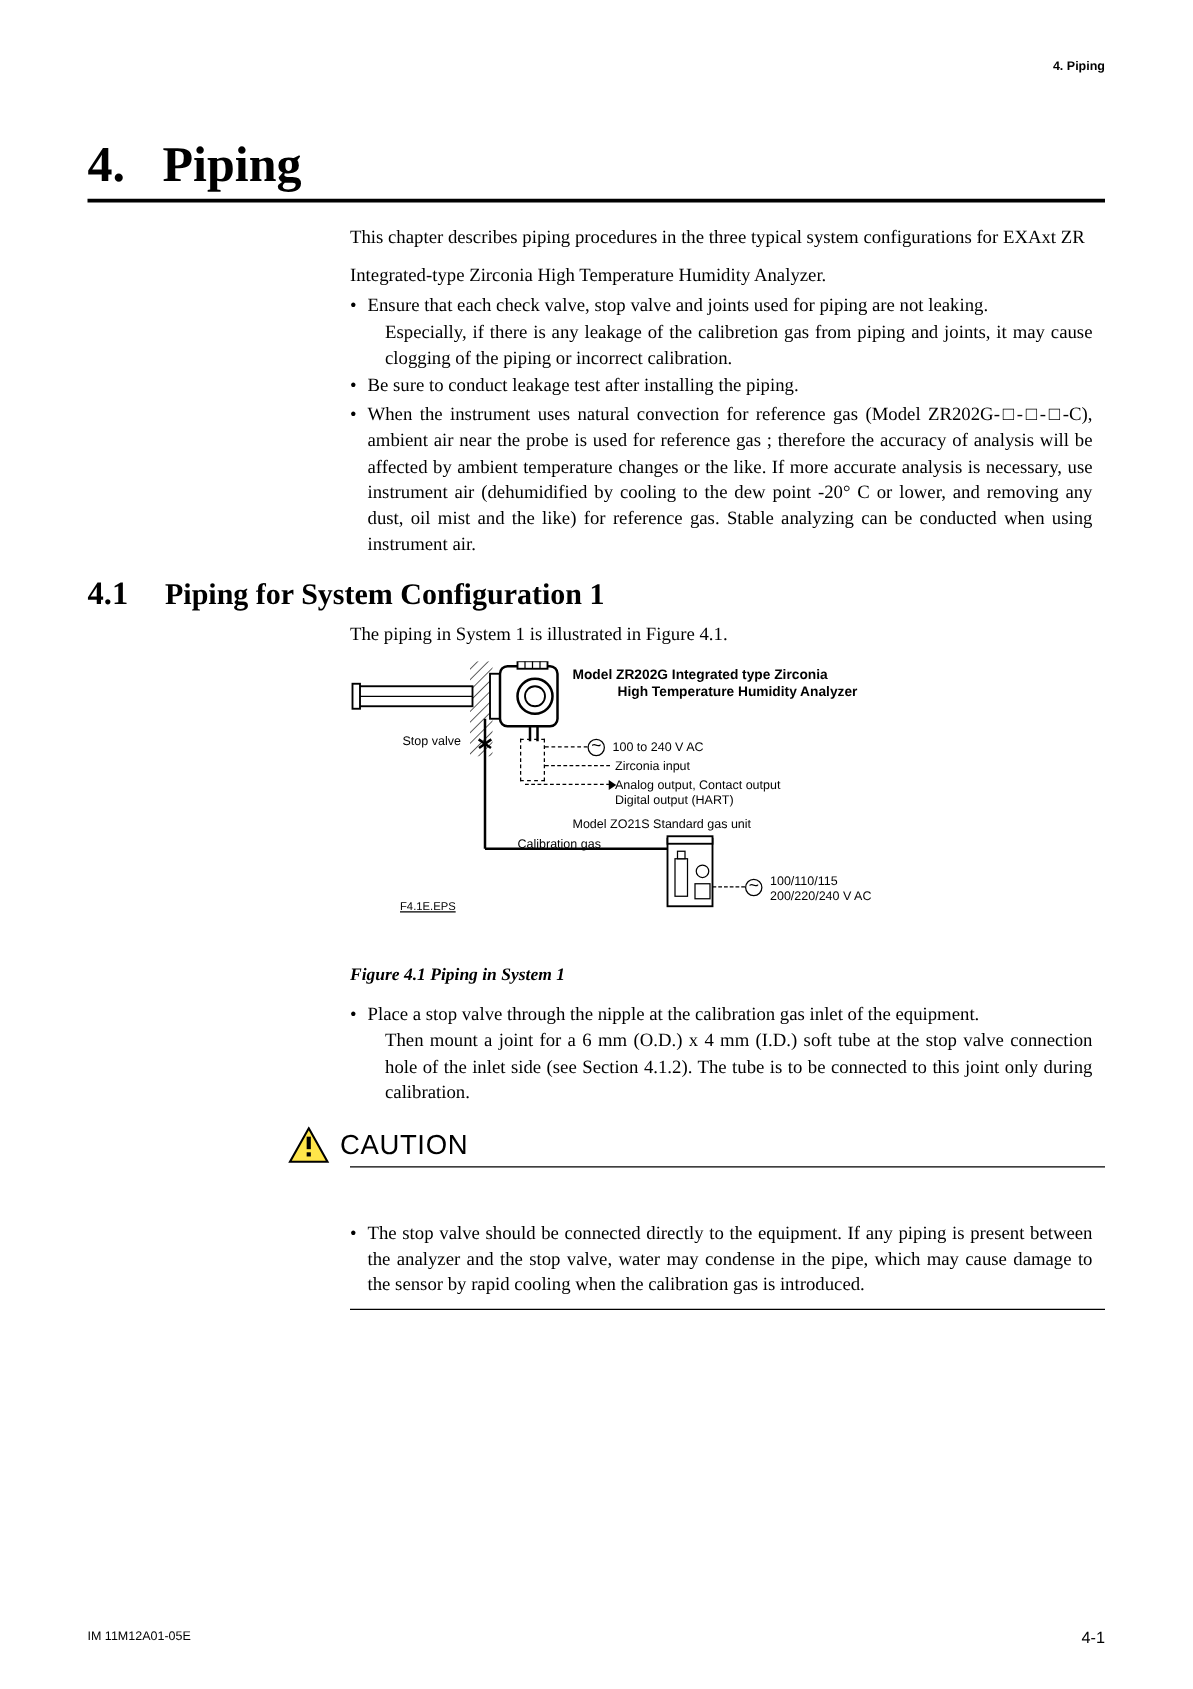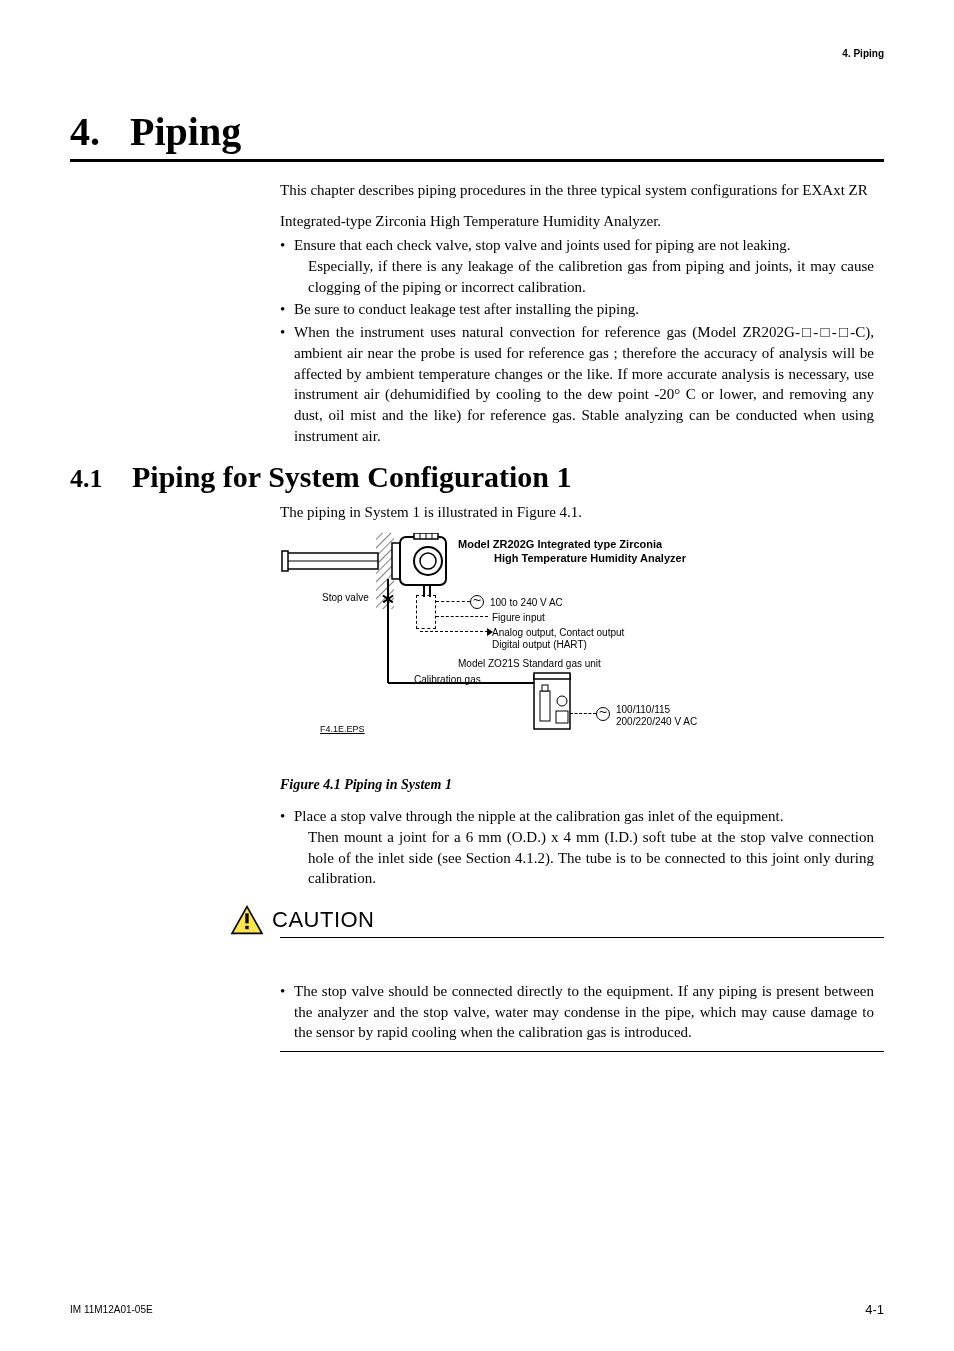--- a/index.html
+++ b/index.html
@@ -69,21 +69,21 @@
     display: flex;
     align-items: flex-end;
     margin: 12px 0 8px 0;
   }
   .section-num {
     font-size: 26px;
     font-weight: bold;
     width: 62px;
   }
   .section-title {
-    font-size: 30px;
+    font-size: 24px;
     font-weight: bold;
   }
   .fig-caption {
     font-weight: bold;
     font-size: 14px;
     margin: 12px 0 12px 0;
     font-style: italic;
   }
   .sub-bold {
     font-weight: bold;
@@ -272,21 +272,21 @@
 
       <div class="circ" style="left:190px; top:62px; width:14px; height:14px;"></div>
       <div class="tilde" style="left:193px; top:60px;">~</div>
       <div class="circ" style="left:316px; top:174px; width:14px; height:14px;"></div>
       <div class="tilde" style="left:319px; top:172px;">~</div>
 
       <div class="fig-label fig-bold" style="left:178px; top:4px;">Model ZR202G Integrated type Zirconia</div>
       <div class="fig-label fig-bold" style="left:178px; top:18px;padding-left:36px;">High Temperature Humidity Analyzer</div>
       <div class="fig-label" style="left:42px; top:58px;">Stop valve</div>
       <div class="fig-label" style="left:210px; top:63px;">100 to 240 V AC</div>
-      <div class="fig-label" style="left:212px; top:78px;">Figure input</div>
+      <div class="fig-label" style="left:212px; top:78px;">Zirconia input</div>
       <div class="fig-label" style="left:212px; top:93px;">Analog output, Contact output</div>
       <div class="fig-label" style="left:212px; top:105px;">Digital output (HART)</div>
       <div class="fig-label" style="left:178px; top:124px;">Model ZO21S Standard gas unit</div>
       <div class="fig-label" style="left:134px; top:140px;">Calibration gas</div>
       <div class="fig-label" style="left:336px; top:170px;">100/110/115</div>
       <div class="fig-label" style="left:336px; top:182px;">200/220/240 V AC</div>
       <div class="fig-label fig-eps" style="left:40px; top:190px;text-decoration:underline;">F4.1E.EPS</div>
     </div>
 
     <div class="fig-caption">Figure 4.1   Piping in System 1</div>

